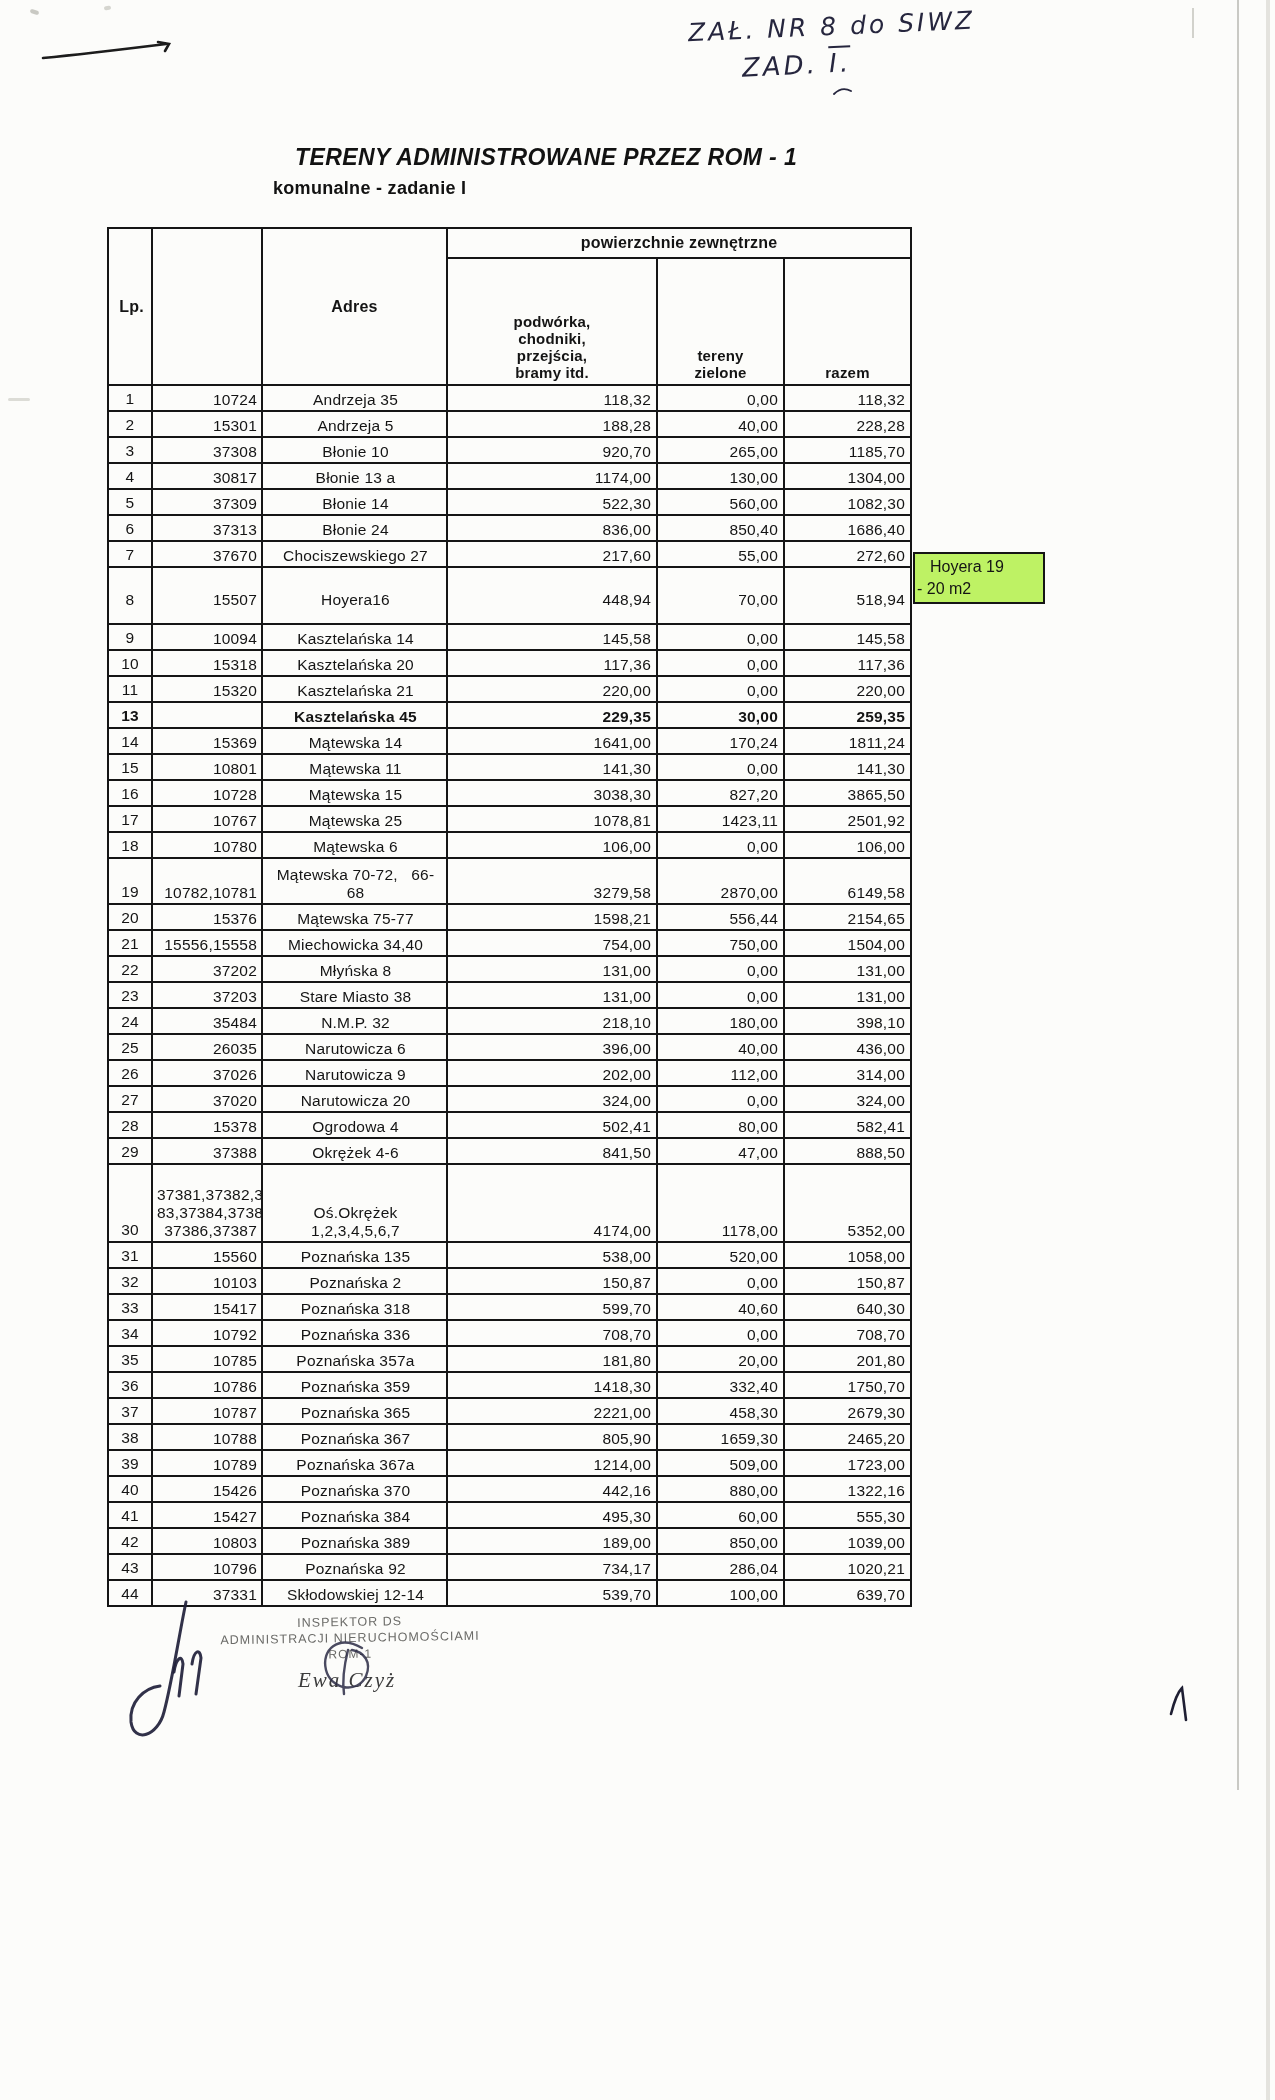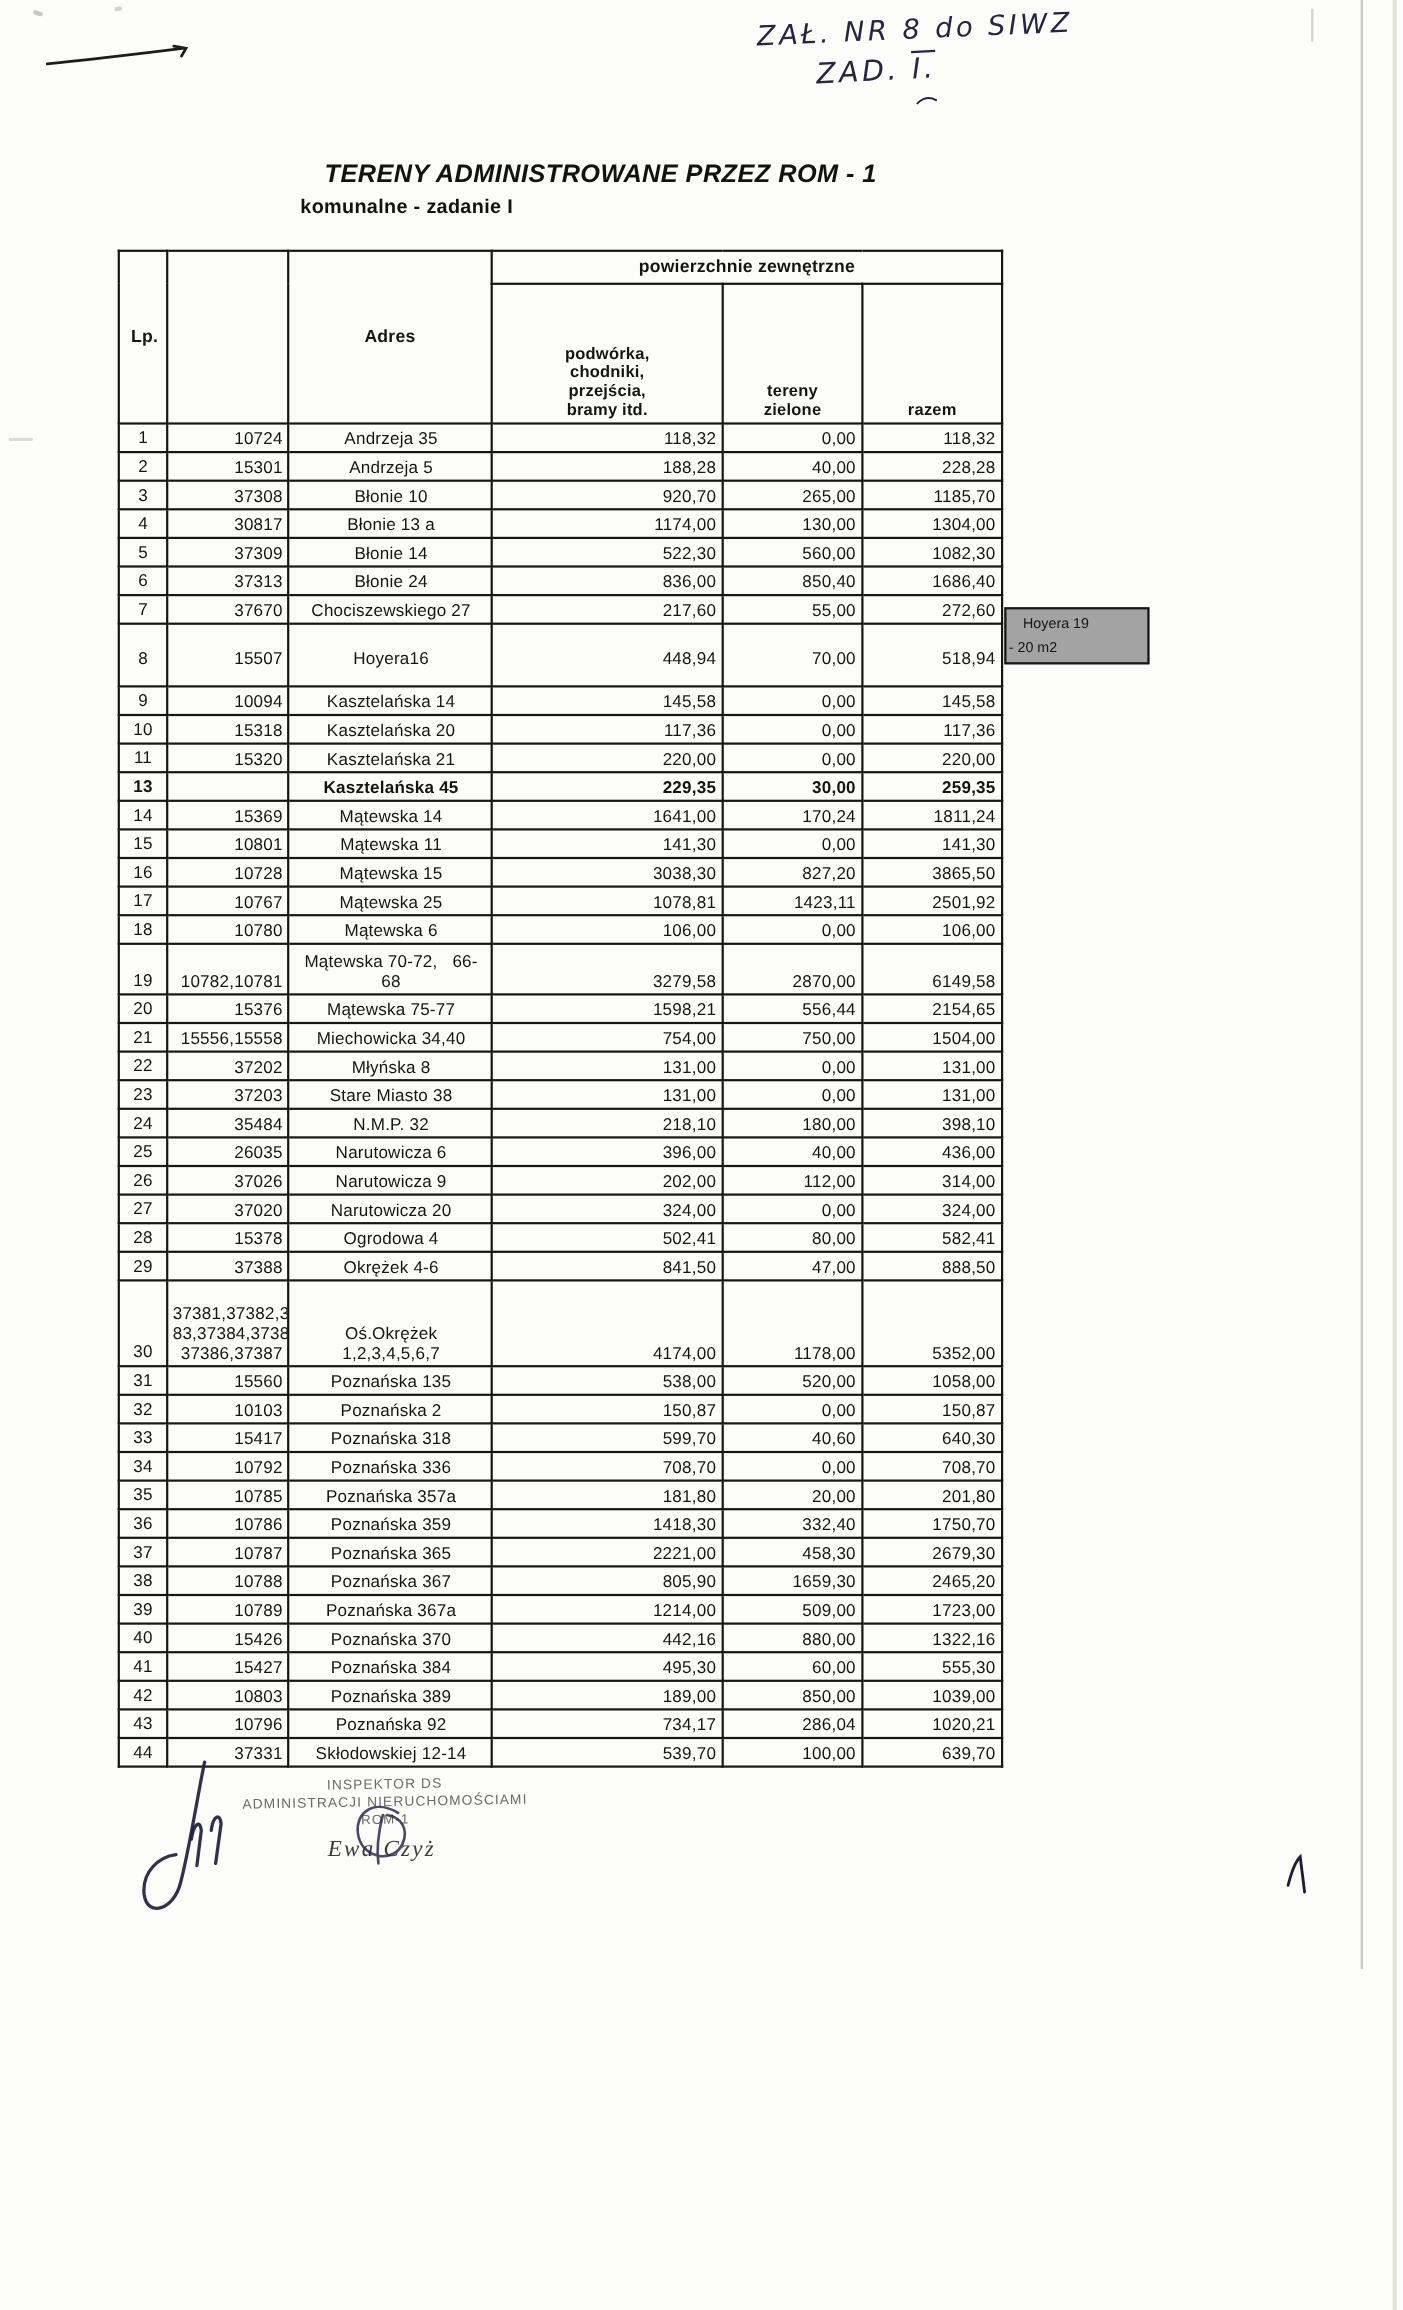--- a/index.html
+++ b/index.html
@@ -74,22 +74,22 @@
   tbody tr.tall-1 td{padding-bottom:14px;}
   td.c-lp{text-align:center;padding-bottom:2px;}
   td.c-id{text-align:right;}
   td.c-adres{text-align:center;padding-left:6px;}
   td.c-num{text-align:right;padding-right:5px;}
   tr.bold-row td{font-weight:bold;}
 
   
   .note-box{
     position:absolute;left:913px;top:552px;width:128px;height:48px;
-    border:2px solid #151515;background:#a3a3a3;
-    font-size:13px;line-height:22px;color:#141414;
+    border:2px solid #151515;background:#bef264;
+    font-size:16px;line-height:22px;color:#141414;
   }
   .note-box .l1{display:block;padding-left:15px;padding-top:2px;}
   .note-box .l2{display:block;padding-left:2px;}
 
   
   .stamp{
     position:absolute;left:220px;top:1614px;width:260px;
     text-align:center;color:#6b6b68;
     font-size:12.5px;letter-spacing:1px;line-height:16px;
     transform:rotate(-1deg);

